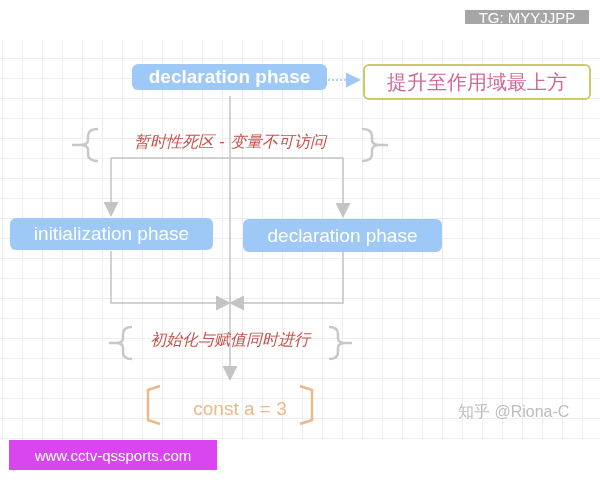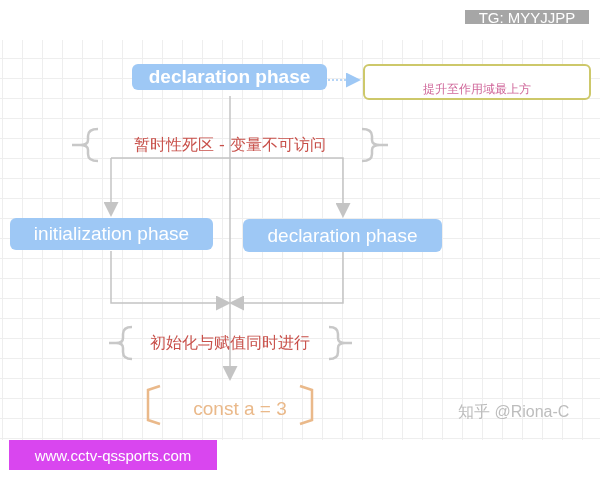--- a/index.html
+++ b/index.html
@@ -15,26 +15,26 @@
   }
   svg.lines { position:absolute; left:0; top:0; }
   .node {
     position:absolute; background:#9ec8f5; color:#ffffff; border-radius:6px;
     display:flex; align-items:center; justify-content:center;
     font-family:"Liberation Sans", sans-serif; font-size:19px;
   }
   .hoist {
     position:absolute; left:363px; top:64px; width:224px; height:32px;
     border:2.5px solid #cdc86a; border-radius:6px; background:#fff;
-    display:flex; align-items:flex-end; justify-content:center;
-    color:#d0679a; font-size:12px;
+    display:flex; align-items:center; justify-content:center;
+    color:#d0679a; font-size:20px;
   }
   .brace-label {
     position:absolute; color:#c8504a; font-size:16px;
-    display:flex; align-items:center; justify-content:center; white-space:nowrap;
+    display:flex; justify-content:center; white-space:nowrap;font-style:italic;
   }
   .code {
     position:absolute; left:180px; top:396px; width:120px; height:26px;
     color:#eab98a; font-family:"Liberation Sans", sans-serif; font-size:19px;
     display:flex; align-items:center; justify-content:center;
   }
   .watermark-zh { position:absolute; left:458px; top:402px; color:#bdbdbd; font-size:16px; font-family:"Liberation Sans", sans-serif; }
   .tg-badge {
     position:absolute; left:465px; top:10px; width:124px; height:14px; background:#a6a6a6;
     color:#ffffff; font-family:"Liberation Sans", sans-serif; font-size:15px;

